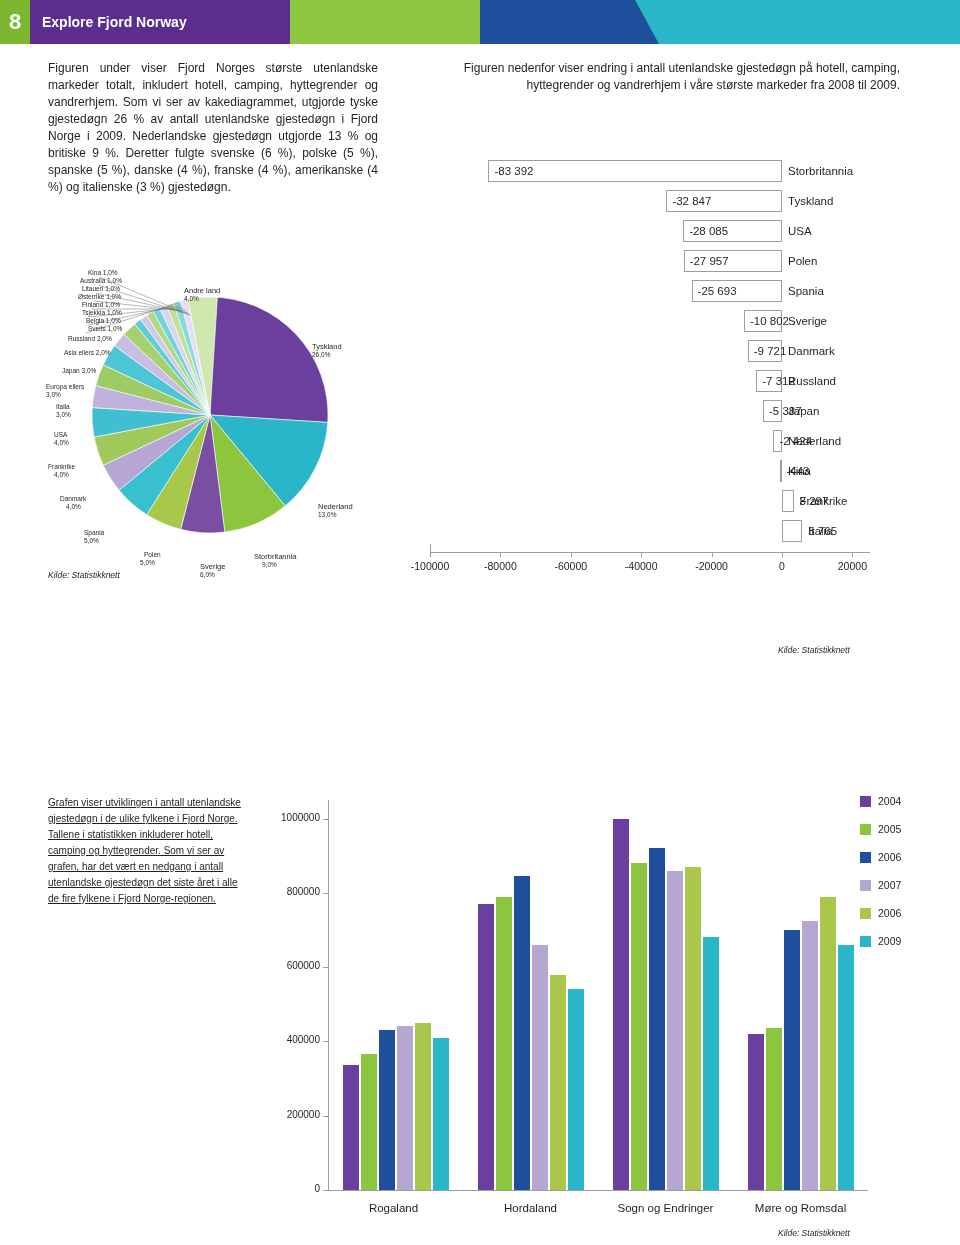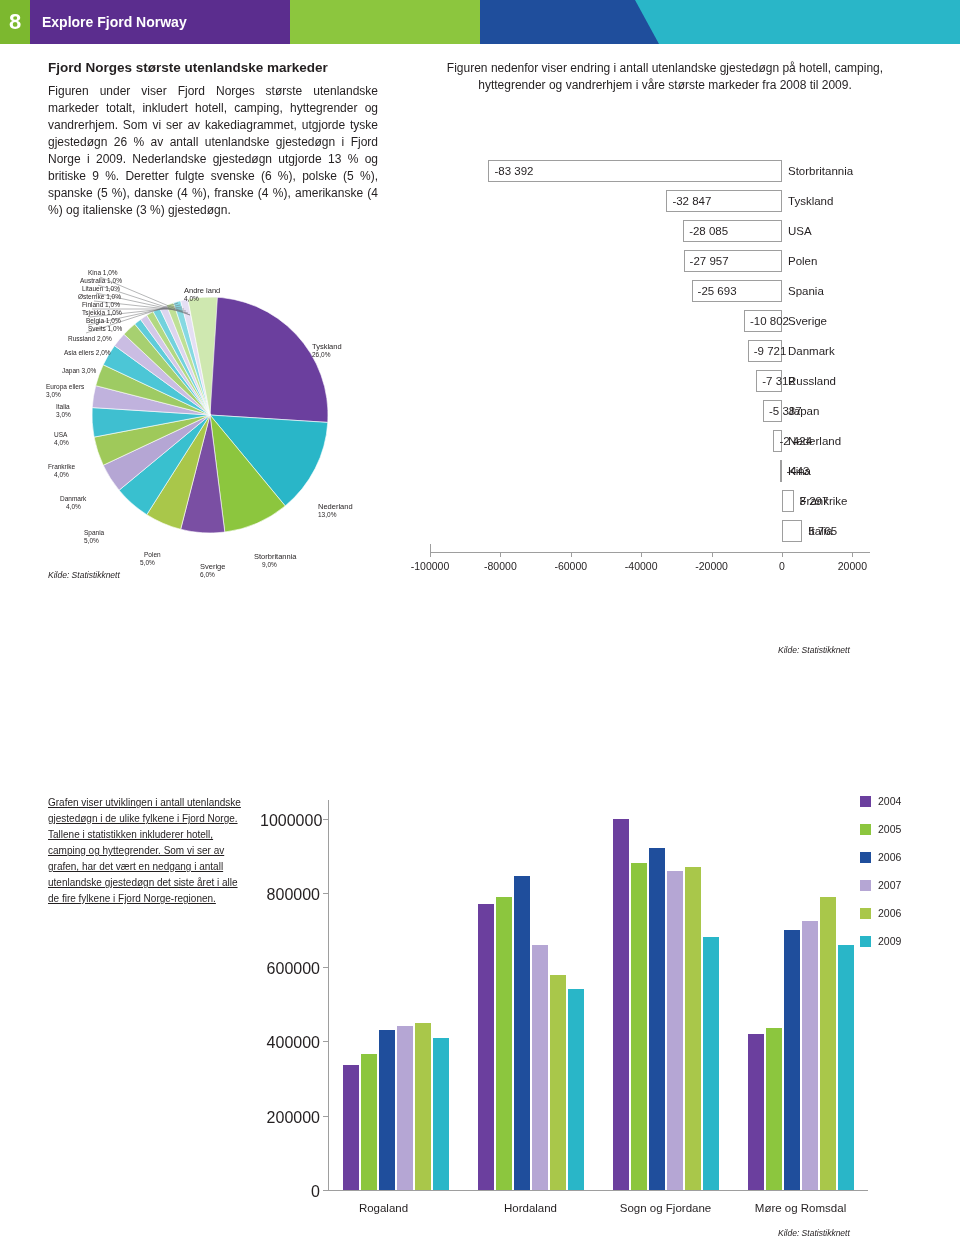--- a/index.html
+++ b/index.html
@@ -13,21 +13,21 @@
   .hdr-blue{position:absolute;left:480px;top:0;width:155px;height:44px;background:#1f4e9c;}
   .hdr-teal{position:absolute;left:635px;top:0;width:325px;height:44px;background:#29b6c8;}
   .hdr-teal:after{content:"";position:absolute;left:0;top:0;border-left:24px solid #1f4e9c;border-top:44px solid transparent;}
 
   
   .col-left{position:absolute;left:48px;top:60px;width:330px;}
   .sec-title{font-size:13.5px;font-weight:bold;color:#231f20;margin-bottom:8px;}
   .body-txt{font-size:12px;line-height:17px;color:#231f20;text-align:justify;}
 
   .col-right{position:absolute;left:430px;top:60px;width:470px;}
-  .col-right .body-txt{text-align:center;}
+  .col-right .body-txt{text-align:right;}
 
   
   .pie-wrap{position:absolute;left:40px;top:255px;width:360px;height:330px;}
   .pie-svg{position:absolute;left:0;top:0;}
   .pie-lbl{position:absolute;font-size:6.5px;line-height:8px;color:#231f20;white-space:nowrap;}
   .pie-lbl.big{font-size:7.5px;}
 
   
   .hbar-wrap{position:absolute;left:430px;top:150px;width:500px;height:470px;}
   .hbar-rect{position:absolute;height:22px;background:#ffffff;border:1px solid #9e9e9e;box-sizing:border-box;}
@@ -35,21 +35,21 @@
   .hbar-name{position:absolute;font-size:11.5px;color:#231f20;line-height:22px;white-space:nowrap;}
   .axis-line{position:absolute;background:#9e9e9e;}
   .axis-tick-lbl{position:absolute;font-size:10.5px;color:#231f20;}
 
   
   .bottom-txt{position:absolute;left:48px;top:795px;width:195px;}
   .bottom-txt .sec-title{font-size:13.5px;line-height:17px;}
   .bottom-txt .body-txt{font-size:10px;line-height:16px;text-align:left;text-decoration:underline;}
 
   .vbar-wrap{position:absolute;left:258px;top:790px;width:620px;height:430px;}
-  .vb-ylbl{position:absolute;font-size:16px;color:#231f20;text-align:right;width:60px;}
+  .vb-ylbl{position:absolute;font-size:10px;color:#231f20;text-align:right;width:60px;}
   .vb-bar{position:absolute;bottom:0;}
   .vb-xlbl{position:absolute;font-size:11.5px;color:#231f20;text-align:center;}
   .vb-axis{position:absolute;background:#9e9e9e;}
 
   .legend{position:absolute;left:860px;top:795px;width:90px;}
   .legend-item{display:flex;align-items:center;margin-bottom:16px;}
   .legend-swatch{width:11px;height:11px;margin-right:7px;}
   .legend-lbl{font-size:10.5px;color:#231f20;}
 
   .kilde-abs{position:absolute;font-size:8.5px;font-style:italic;color:#231f20;}
@@ -59,21 +59,20 @@
 
 <div class="header">
   <div class="hdr-num">8</div>
   <div class="hdr-title">Explore Fjord Norway</div>
   <div class="hdr-green"></div>
   <div class="hdr-blue"></div>
   <div class="hdr-teal"></div>
 </div>
 
 <div class="col-left">
-  <div class="sec-title">Fjord Norges største utenlandske markeder</div>
   <div class="body-txt">Figuren under viser Fjord Norges største utenlandske markeder totalt, inkludert hotell, camping, hyttegrender og vandrerhjem. Som vi ser av kakediagrammet, utgjorde tyske gjestedøgn 26 % av antall utenlandske gjestedøgn i Fjord Norge i 2009. Nederlandske gjestedøgn utgjorde 13 % og britiske 9 %. Deretter fulgte svenske (6 %), polske (5 %), spanske (5 %), danske (4 %), franske (4 %), amerikanske (4 %) og italienske (3 %) gjestedøgn.</div>
 </div>
 
 <div class="col-right">
   <div class="body-txt">Figuren nedenfor viser endring i antall utenlandske gjestedøgn på hotell, camping, hyttegrender og vandrerhjem i våre største markeder fra 2008 til 2009.</div>
 </div>
 
 <div class="pie-wrap">
   <svg class="pie-svg" id="pie-svg" width="360" height="330">
       <path d="M 170 160 L 170 42 A 118 118 0 0 1 287.76715395453607 167.409281304459 Z" fill="#6b3f9e" stroke="#ffffff" stroke-width="0.6"></path>
@@ -228,35 +227,35 @@
       <div class="vb-ylbl" style="left: 2px; top: 21.5714px;">1000000</div>
       <div class="vb-axis" style="left: 65px; top: 28.5714px; width: 5px; height: 1px;"></div>
       <div class="vb-axis" style="left: 70px; top: 10px; width: 1px; height: 390px;"></div>
       <div class="vb-axis" style="left: 70px; top: 400px; width: 540px; height: 1px;"></div>
       <div class="vb-bar" style="left: 84.5px; top: 274.829px; width: 16px; height: 125.171px; background: rgb(107, 63, 158); position: absolute;"></div>
       <div class="vb-bar" style="left: 102.5px; top: 264.429px; width: 16px; height: 135.571px; background: rgb(140, 198, 62); position: absolute;"></div>
       <div class="vb-bar" style="left: 120.5px; top: 240.286px; width: 16px; height: 159.714px; background: rgb(31, 78, 156); position: absolute;"></div>
       <div class="vb-bar" style="left: 138.5px; top: 235.829px; width: 16px; height: 164.171px; background: rgb(181, 166, 212); position: absolute;"></div>
       <div class="vb-bar" style="left: 156.5px; top: 232.857px; width: 16px; height: 167.143px; background: rgb(169, 199, 74); position: absolute;"></div>
       <div class="vb-bar" style="left: 174.5px; top: 247.714px; width: 16px; height: 152.286px; background: rgb(41, 182, 200); position: absolute;"></div>
-      <div class="vb-xlbl" style="left: 58px; top: 412px; width: 135px;">Rogaland</div>
+      <div class="vb-xlbl" style="left: 68px; top: 412px; width: 135px;">Rogaland</div>
       <div class="vb-bar" style="left: 219.5px; top: 114px; width: 16px; height: 286px; background: rgb(107, 63, 158); position: absolute;"></div>
       <div class="vb-bar" style="left: 237.5px; top: 106.571px; width: 16px; height: 293.429px; background: rgb(140, 198, 62); position: absolute;"></div>
       <div class="vb-bar" style="left: 255.5px; top: 86.1429px; width: 16px; height: 313.857px; background: rgb(31, 78, 156); position: absolute;"></div>
       <div class="vb-bar" style="left: 273.5px; top: 154.857px; width: 16px; height: 245.143px; background: rgb(181, 166, 212); position: absolute;"></div>
       <div class="vb-bar" style="left: 291.5px; top: 184.571px; width: 16px; height: 215.429px; background: rgb(169, 199, 74); position: absolute;"></div>
       <div class="vb-bar" style="left: 309.5px; top: 199.429px; width: 16px; height: 200.571px; background: rgb(41, 182, 200); position: absolute;"></div>
       <div class="vb-xlbl" style="left: 205px; top: 412px; width: 135px;">Hordaland</div>
       <div class="vb-bar" style="left: 354.5px; top: 28.5714px; width: 16px; height: 371.429px; background: rgb(107, 63, 158); position: absolute;"></div>
       <div class="vb-bar" style="left: 372.5px; top: 73.1429px; width: 16px; height: 326.857px; background: rgb(140, 198, 62); position: absolute;"></div>
       <div class="vb-bar" style="left: 390.5px; top: 58.2857px; width: 16px; height: 341.714px; background: rgb(31, 78, 156); position: absolute;"></div>
       <div class="vb-bar" style="left: 408.5px; top: 80.5714px; width: 16px; height: 319.429px; background: rgb(181, 166, 212); position: absolute;"></div>
       <div class="vb-bar" style="left: 426.5px; top: 76.8571px; width: 16px; height: 323.143px; background: rgb(169, 199, 74); position: absolute;"></div>
       <div class="vb-bar" style="left: 444.5px; top: 147.429px; width: 16px; height: 252.571px; background: rgb(41, 182, 200); position: absolute;"></div>
-      <div class="vb-xlbl" style="left: 340px; top: 412px; width: 135px;">Sogn og Fjordane</div>
+      <div class="vb-xlbl" style="left: 340px; top: 412px; width: 135px;">Sogn og Endringer</div>
       <div class="vb-bar" style="left: 489.5px; top: 244px; width: 16px; height: 156px; background: rgb(107, 63, 158); position: absolute;"></div>
       <div class="vb-bar" style="left: 507.5px; top: 238.429px; width: 16px; height: 161.571px; background: rgb(140, 198, 62); position: absolute;"></div>
       <div class="vb-bar" style="left: 525.5px; top: 140px; width: 16px; height: 260px; background: rgb(31, 78, 156); position: absolute;"></div>
       <div class="vb-bar" style="left: 543.5px; top: 130.714px; width: 16px; height: 269.286px; background: rgb(181, 166, 212); position: absolute;"></div>
       <div class="vb-bar" style="left: 561.5px; top: 106.571px; width: 16px; height: 293.429px; background: rgb(169, 199, 74); position: absolute;"></div>
       <div class="vb-bar" style="left: 579.5px; top: 154.857px; width: 16px; height: 245.143px; background: rgb(41, 182, 200); position: absolute;"></div>
       <div class="vb-xlbl" style="left: 475px; top: 412px; width: 135px;">Møre og Romsdal</div>
     </div>
 </div>
 

